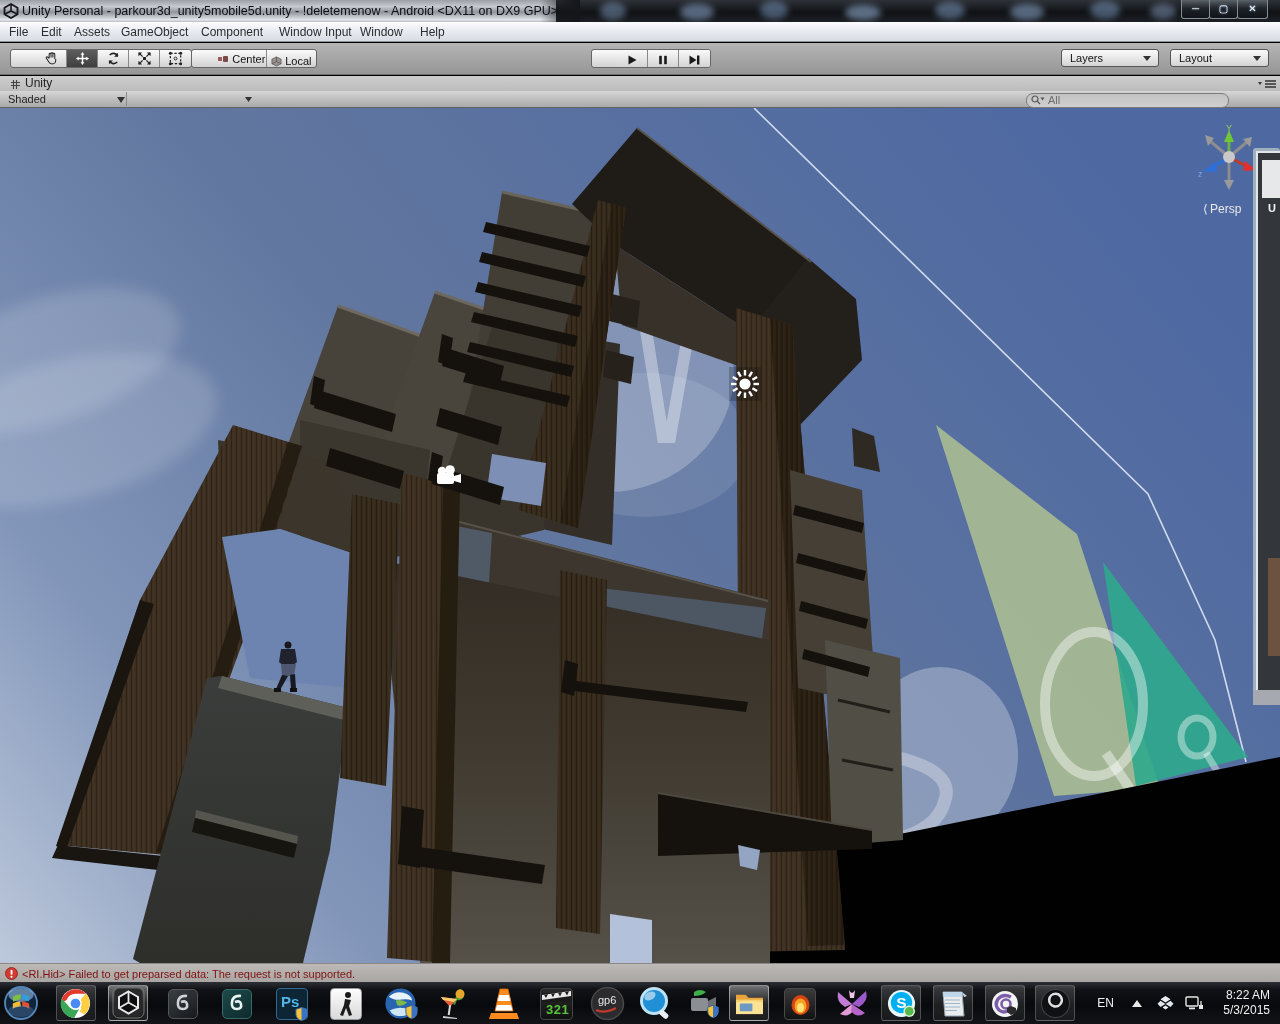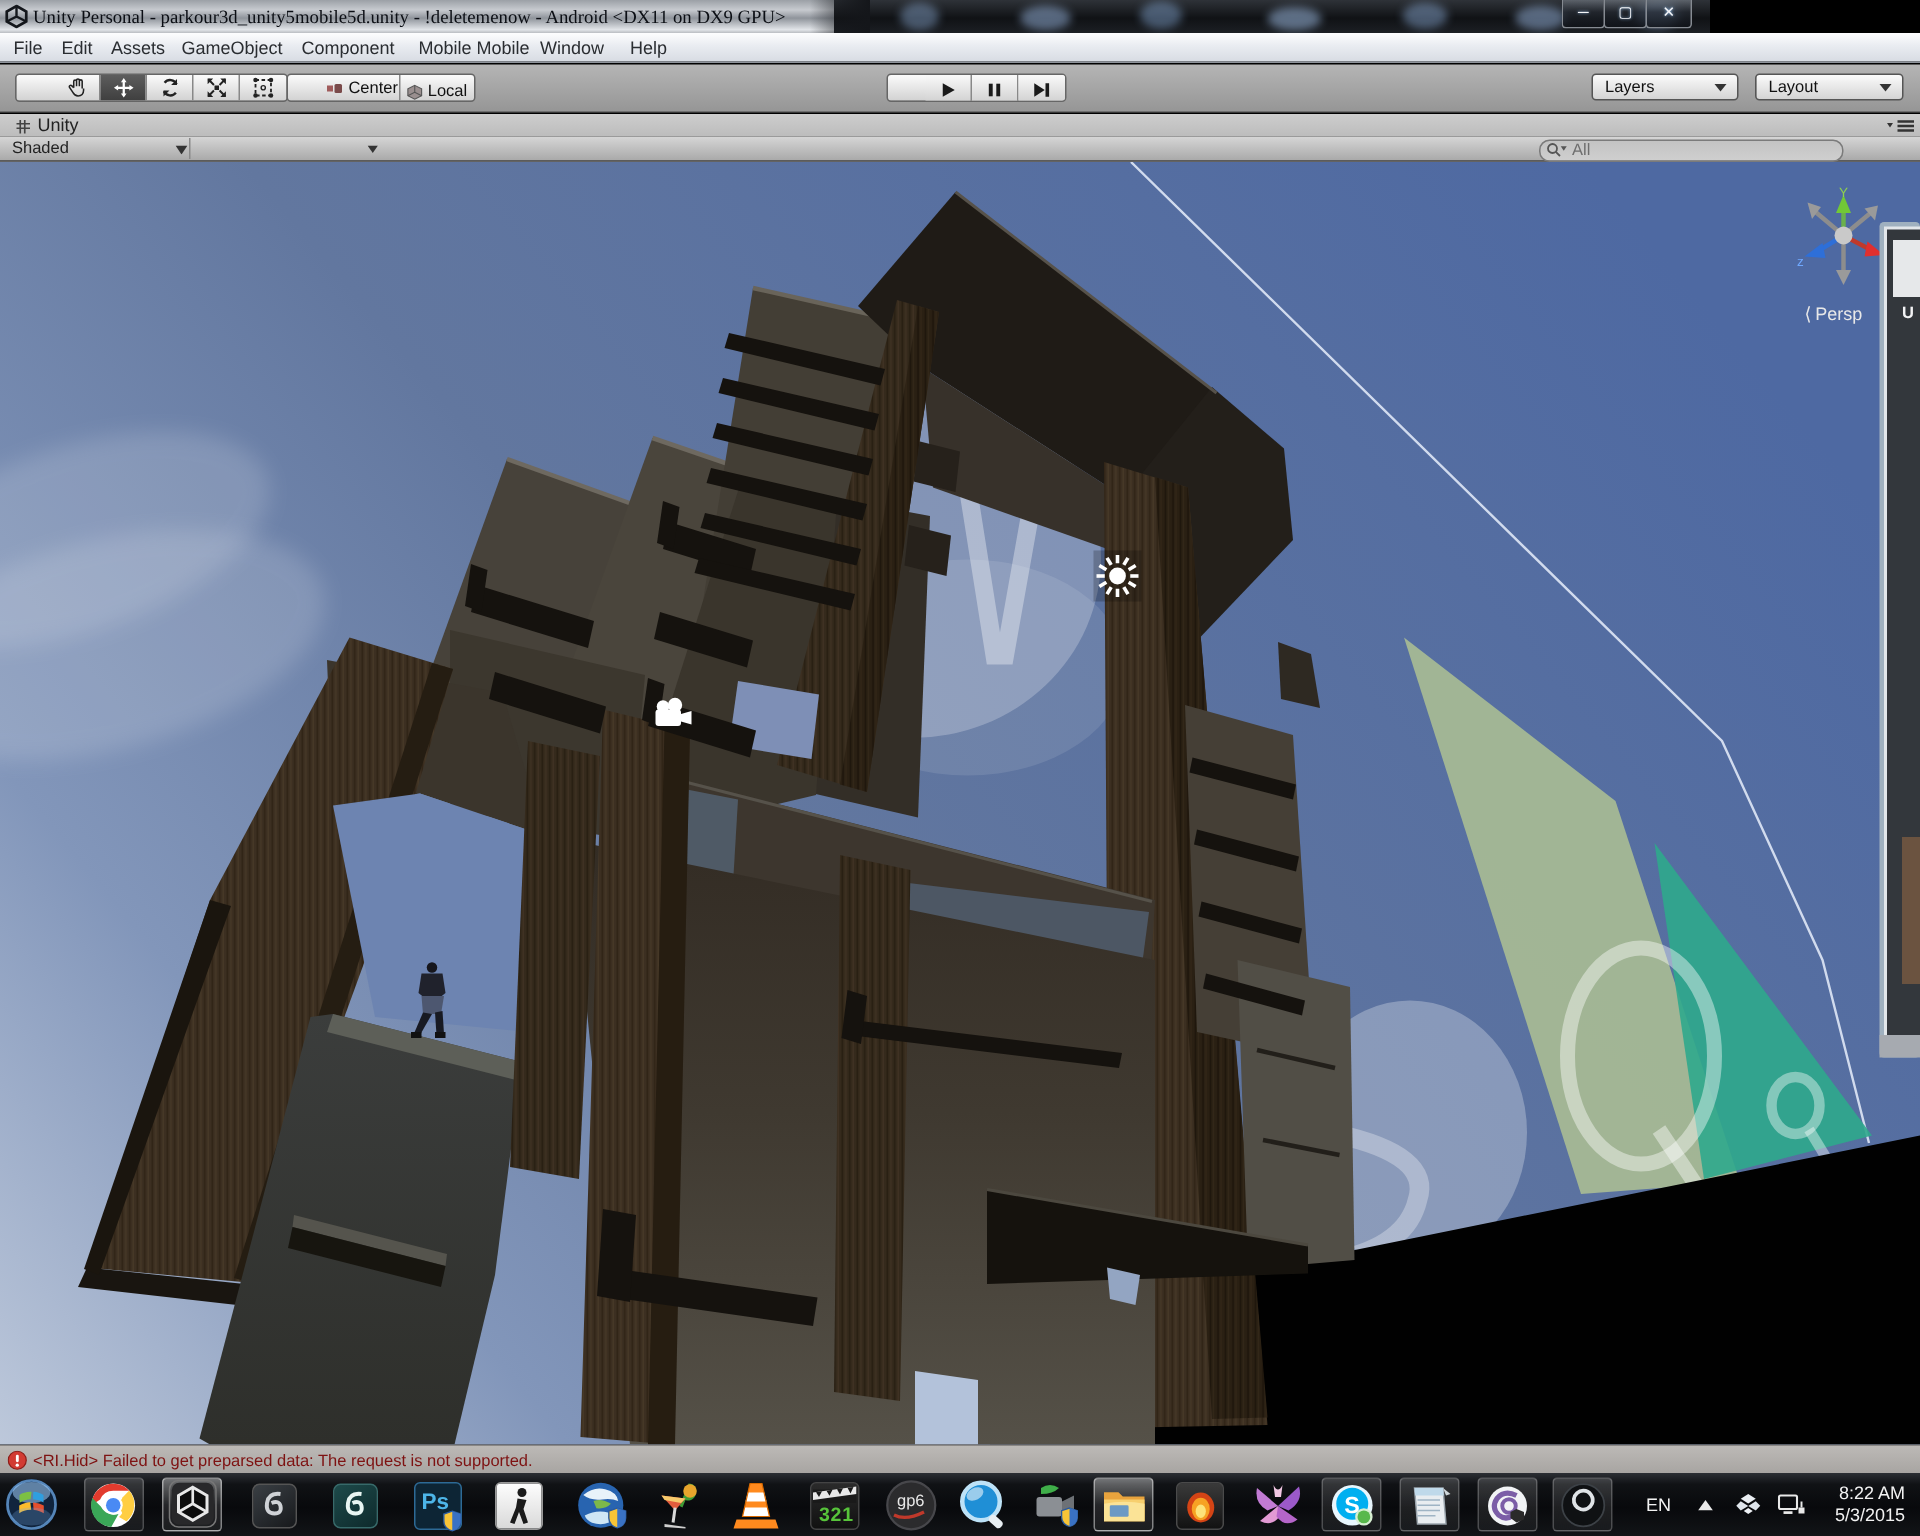--- a/index.html
+++ b/index.html
@@ -1,20 +1,20 @@
 <!DOCTYPE html>
 <html><head><meta charset="utf-8">
 <style>
 html,body{margin:0;padding:0;width:1280px;height:1024px;overflow:hidden;background:#000;
 font-family:"Liberation Sans",sans-serif;}
 *{box-sizing:border-box;}
 .abs{position:absolute;}
 
-#titlebar{position:absolute;left:0;top:0;width:1140px;height:22px;
-background:linear-gradient(#2e3238,#101215 55%,#1c1f24);overflow:hidden;font-family:Liberation Serif, serif;}
+#titlebar{position:absolute;left:0;top:0;width:1280px;height:22px;
+background:linear-gradient(#2e3238,#101215 55%,#1c1f24);overflow:hidden;}
 #titleband{position:absolute;left:0;top:0;width:556px;height:22px;
 background:linear-gradient(#9ba0a6,#c7cacf 30%,#8f949b 55%,#e2e5e9 90%,#b9bcc1);}
 #titlefade{position:absolute;left:540px;top:0;width:40px;height:22px;
 background:linear-gradient(90deg,rgba(20,22,26,0),#14161a);}
 #titletext{position:absolute;left:22px;top:4px;font-size:12.5px;color:#0b0e14;white-space:nowrap;}
 .bokeh{position:absolute;border-radius:50%;filter:blur(3px);}
 #winbtns{position:absolute;right:12px;top:0;height:19px;display:flex;}
 .wbtn{width:29px;height:19px;border:1px solid #868b92;border-top:none;
 background:linear-gradient(rgba(130,138,148,.55),rgba(35,40,48,.75) 45%,rgba(15,18,24,.8));
 color:#f5f6f8;font-size:10px;text-align:center;line-height:17px;
@@ -83,21 +83,21 @@
       <div class="wbtn" style="width:31px">✕</div>
   </div>
 </div>
 
 <div id="menubar">
   <span style="left:9px">File</span>
     <span style="left:41px">Edit</span>
   <span style="left:74px">Assets</span>
     <span style="left:121px">GameObject</span>
   <span style="left:201px">Component</span>
-    <span style="left:279px">Mobile Mobile</span>
+    <span style="left:279px">Window Input</span>
   <span style="left:360px">Window</span>
     <span style="left:420px">Help</span>
 </div>
 
 <div id="toolbar">
   <div class="toolgrp" style="left:10px">
     <div class="tcell">
         <svg width="15" height="15" viewBox="0 0 16 16">
           <path d="M5.5 8V3.5a1 1 0 0 1 2 0V7 M7.5 7V2.8a1 1 0 0 1 2 0V7 M9.5 7V3.4a1 1 0 0 1 2 0V8.5 M5.5 8 4 6.5a1 1 0 0 0-1.6 1.1L5 11.5c.8 1.6 1.8 2.3 3.6 2.3 2.4 0 3.9-1.5 3.9-4V8.5" fill="none" stroke="#222" stroke-width="1.1"></path>
         </svg>

